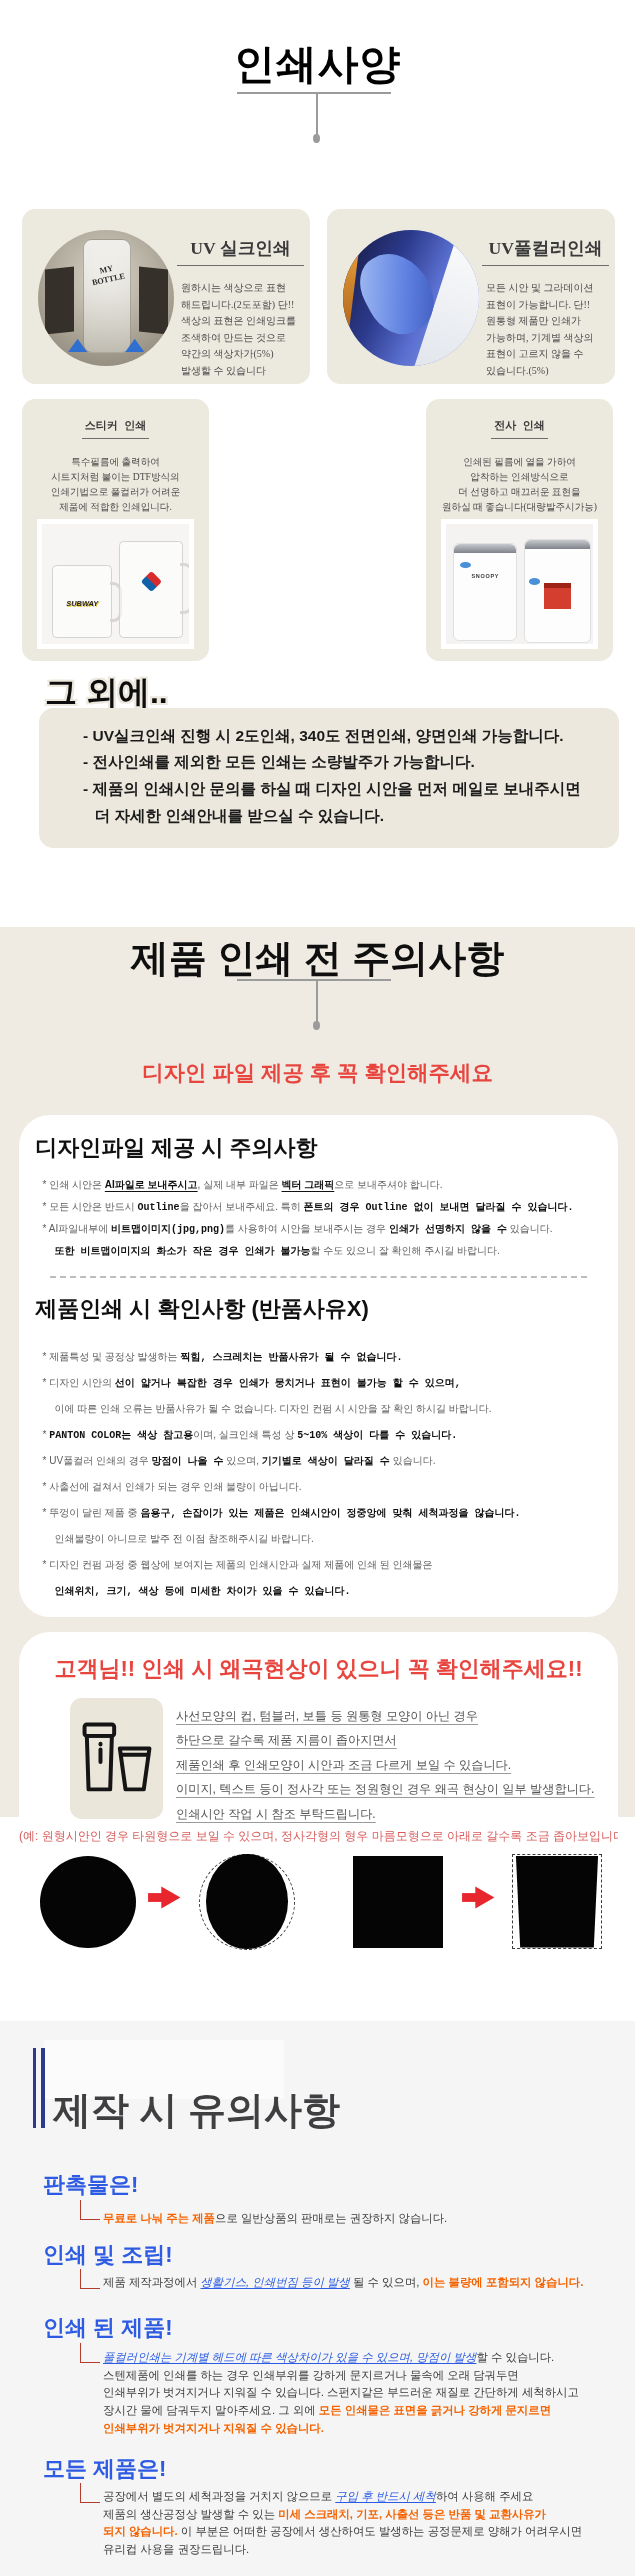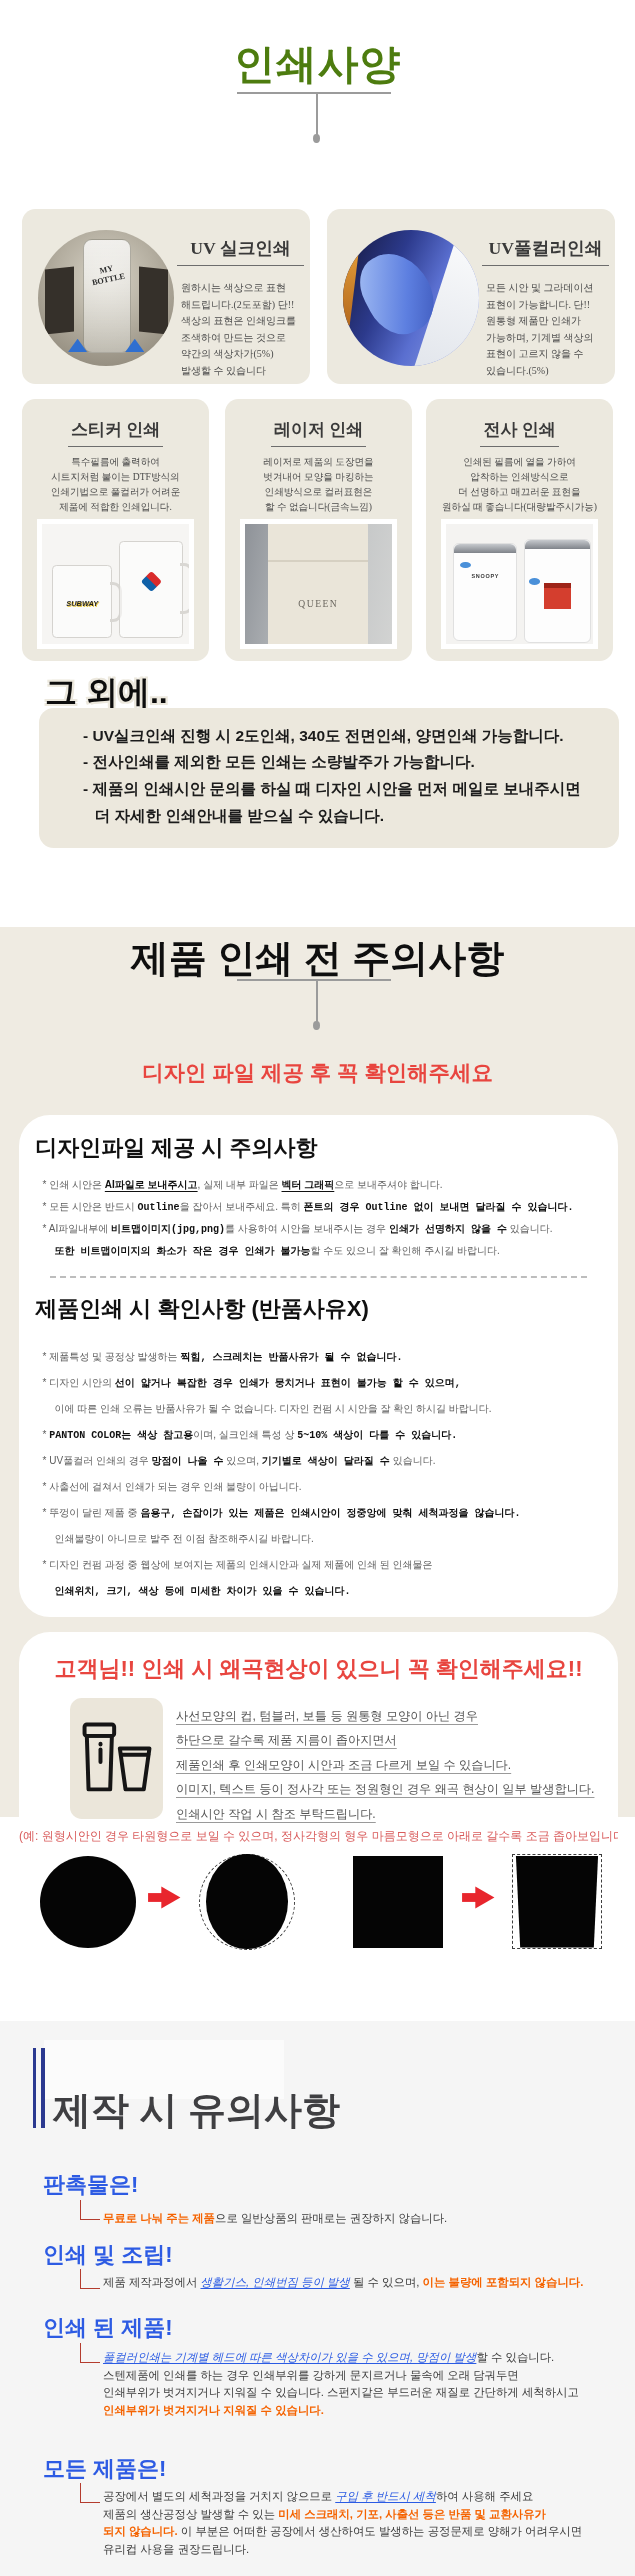--- a/index.html
+++ b/index.html
@@ -11,40 +11,40 @@
   .sg-p{}
   .sg-b{color:#111;font-weight:800;font-family:Liberation Mono, monospace;}
   .sg-bu{color:#111;font-weight:800;text-decoration:underline;text-underline-offset:3px;}
   .sg-o{color:#f56300;font-weight:800;}
   .sg-lu{color:#2b5be3;text-decoration:underline;text-underline-offset:2.2px;font-style:italic;}
   .ln{white-space:nowrap;}
   .ln.ind{padding-left:11.8px;}
 
   
   .main-title{left:0;right:0;top:37px;text-align:center;font-size:41px;font-weight:900;
-              letter-spacing:0.7px;color:#4d7c0f;font-family:Liberation Serif, serif;}
+              letter-spacing:0.7px;color:#000000;font-family:Liberation Serif, serif;}
   .tline-h{height:1.5px;background:#9b9b9b;}
   .tline-v{width:1.5px;background:#9b9b9b;}
   .tline-dot{width:6.6px;height:8.9px;border-radius:50%;background:#9b9b9b;}
 
   .card{background:#ece9df;border-radius:13.3px;}
   .lcard{top:209px;width:288px;height:175px;}
   .lcard .circle-photo{position:absolute;left:16.2px;top:20.7px;width:136px;height:136px;
         border-radius:50%;overflow:hidden;}
   .lcard .ltitle{position:absolute;left:155px;top:26.6px;width:127px;text-align:center;
         font-family:"Liberation Serif",serif;font-weight:700;font-size:17.7px;color:#3a3a3a;
         border-bottom:0.7px solid #6d6d6d;padding-bottom:5.9px;}
   .lcard .ldesc{position:absolute;left:159px;top:71px;font-family:"Liberation Serif",serif;
         font-size:10px;line-height:16.6px;color:#4b4b4b;}
   .lcard .ldesc .ln{white-space:nowrap;}
 
   .scard{top:399px;width:187px;height:262px;}
   .scard .stitle{position:absolute;left:0;right:0;top:19px;text-align:center;}
-  .scard .stitle span{display:inline-block;font-family:Liberation Serif, serif;font-weight:700;
-        font-size:17px;color:#3a3a3a;border-bottom:0.7px solid #6d6d6d;padding:0 3px 5.2px;}
+  .scard .stitle span{display:inline-block;font-family:Liberation Mono, monospace;font-weight:700;
+        font-size:11px;color:#3a3a3a;border-bottom:0.7px solid #6d6d6d;padding:0 3px 5.2px;}
   .scard .sdesc{position:absolute;left:0;right:0;top:55px;text-align:center;
         font-family:"Liberation Serif",serif;font-size:9.6px;line-height:15px;color:#4b4b4b;}
   .scard .photo{position:absolute;left:14.8px;top:120px;width:157px;height:130px;background:#fff;
         padding:0;box-sizing:border-box;}
   .scard .photo-inner{position:absolute;left:5.2px;top:5.2px;right:5.2px;bottom:5.2px;overflow:hidden;}
 
   
   .scene-uvsilk{width:100%;height:100%;background:radial-gradient(circle at 50% 35%,#d8d3c6 0%,#b4aea0 45%,#847d6f 100%);position:relative;}
   .arm{position:absolute;background:#35302a;}
   .glass{position:absolute;left:33%;top:7%;width:34%;height:82%;border-radius:8.9px;
@@ -204,38 +204,20 @@
         </div>
         <div class="gmug" style="left:77px;bottom:5.9px;width:62px;height:95px;">
           <div class="handle"></div>
           <div class="domino"></div>
         </div>
       </div>
         </div>
     </div>
   </div>
 
-  <div class="abs card scard" style="left:225px;">
-    <div class="stitle"><span>레이저 인쇄</span></div>
-    <div class="sdesc">
-        <div class="ln">레이저로 제품의 도장면을</div>
-        <div class="ln">벗겨내어 모양을 마킹하는</div>
-        <div class="ln">인쇄방식으로 컬러표현은</div>
-        <div class="ln">할 수 없습니다(금속느낌)</div>
-      </div>
-    <div class="photo">
-      <div class="photo-inner">
-          <div class="scene-laser">
-        <div class="tumbler-body"></div>
-        <div class="tumbler-seam"></div>
-        <div class="queen-label">QUEEN</div>
-      </div>
-        </div>
-    </div>
-  </div>
 
   <div class="abs card scard" style="left:426px;">
     <div class="stitle"><span>전사 인쇄</span></div>
     <div class="sdesc">
         <div class="ln">인쇄된 필름에 열을 가하여</div>
         <div class="ln">압착하는 인쇄방식으로</div>
         <div class="ln">더 선명하고 매끄러운 표현을</div>
         <div class="ln">원하실 때 좋습니다(대량발주시가능)</div>
       </div>
     <div class="photo">
@@ -358,20 +340,21 @@
     <div class="prod-lines" style="top:253px;">
         <div class="ln"><span class="sg-p">제품 제작과정에서 </span><span class="sg-lu">생활기스, 인쇄번짐 등이 발생</span><span class="sg-p"> 될 수 있으며, </span><span class="sg-o">이는 불량에 포함되지 않습니다.</span></div>
       </div>
 
     <div class="prod-heading" style="top:292px;">인쇄 된 제품!</div>
     <div class="connector" style="top:322px;"></div>
     <div class="prod-lines" style="top:328px;">
         <div class="ln"><span class="sg-lu">풀컬러인쇄는 기계별 헤드에 따른 색상차이가 있을 수 있으며, 망점이 발생</span><span class="sg-p">할 수 있습니다.</span></div>
         <div class="ln"><span class="sg-p">스텐제품에 인쇄를 하는 경우 인쇄부위를 강하게 문지르거나 물속에 오래 담궈두면</span></div>
         <div class="ln"><span class="sg-p">인쇄부위가 벗겨지거나 지워질 수 있습니다. 스펀지같은 부드러운 재질로 간단하게 세척하시고</span></div>
+        <div class="ln"><span class="sg-p">장시간 물에 담궈두지 말아주세요. 그 외에 </span><span class="sg-o">모든 인쇄물은 표면을 긁거나 강하게 문지르면</span></div>
         <div class="ln"><span class="sg-o">인쇄부위가 벗겨지거나 지워질 수 있습니다.</span></div>
       </div>
 
     <div class="prod-heading" style="top:433px;">모든 제품은!</div>
     <div class="connector" style="top:462px;"></div>
     <div class="prod-lines" style="top:467px;">
         <div class="ln"><span class="sg-p">공장에서 별도의 세척과정을 거치지 않으므로 </span><span class="sg-lu">구입 후 반드시 세척</span><span class="sg-p">하여 사용해 주세요</span></div>
         <div class="ln"><span class="sg-p">제품의 생산공정상 발생할 수 있는 </span><span class="sg-o">미세 스크래치, 기포, 사출선 등은 반품 및 교환사유가</span></div>
         <div class="ln"><span class="sg-o">되지 않습니다.</span><span class="sg-p"> 이 부분은 어떠한 공장에서 생산하여도 발생하는 공정문제로 양해가 어려우시면</span></div>
         <div class="ln"><span class="sg-p">유리컵 사용을 권장드립니다.</span></div>

